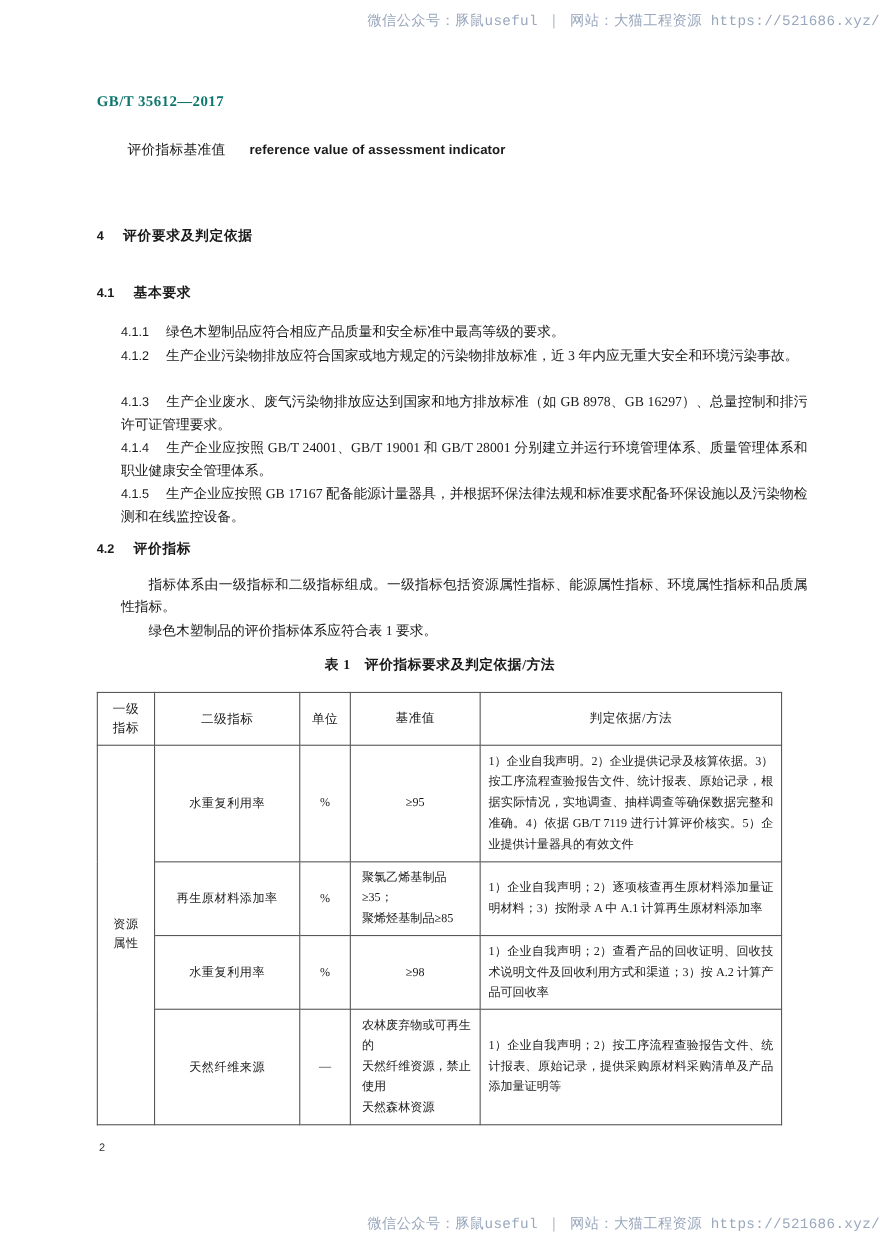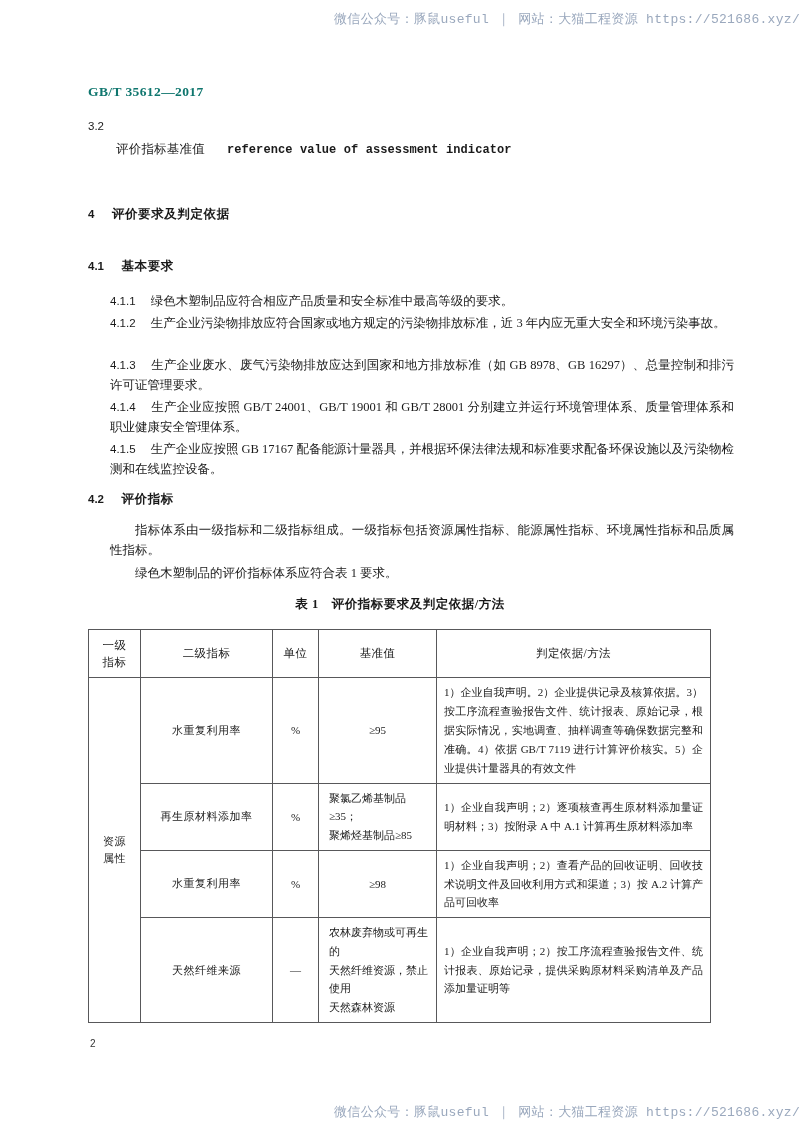--- a/index.html
+++ b/index.html
@@ -51,21 +51,21 @@
   }
 
   .term-zh {
     font-weight: normal;
     font-size: 12.5px;
     letter-spacing: 0.2px;
   }
   .term-en {
     font-weight: bold;
     font-size: 12px;
-    font-family: Liberation Mono, monospace;
+    font-family: Liberation Sans, sans-serif;
     letter-spacing: 0.1px;
     margin-top: 48px;
   }
   .term-def {
     font-size: 12.5px;
     line-height: 1.55;
   }
 
   .heading {
     font-weight: bold;
@@ -143,21 +143,20 @@
   }
 </style>
 </head>
 <body>
 
 <div class="watermark top">微信公众号：豚鼠useful ｜ 网站：大猫工程资源  https://521686.xyz/</div>
 
 <div class="std-header">GB/T 35612—2017</div>
 
 <div class="block" style="left:88px; top:120px;">
-  <div class="clause-num">3.2</div>
   <div style="margin-top:7px; padding-left:28px;">
     <span class="term-zh">评价指标基准值</span>
     <span style="display:inline-block;width:14px;"></span>
     <span class="term-en">reference value of assessment indicator</span>
   </div>
 </div>
 
 <div class="block heading" style="left:88px; top:206px;">
   <span class="n">4</span>
   <span style="display:inline-block;width:10px;"></span>
@@ -199,21 +198,21 @@
   <span style="display:inline-block;width:9px;"></span>
   <span>生产企业应按照 GB 17167 配备能源计量器具，并根据环保法律法规和标准要求配备环保设施以及污染物检测和在线监控设备。</span>
 </div>
 
 <div class="block heading" style="left:88px; top:491px;">
   <span class="n">4.2</span>
   <span style="display:inline-block;width:10px;"></span>
   <span>评价指标</span>
 </div>
 
-<div class="block para indent" style="left:88px; top:521px;font-family:Liberation Mono, monospace;">指标体系由一级指标和二级指标组成。一级指标包括资源属性指标、能源属性指标、环境属性指标和品质属性指标。</div>
+<div class="block para indent" style="left:88px; top:521px;">指标体系由一级指标和二级指标组成。一级指标包括资源属性指标、能源属性指标、环境属性指标和品质属性指标。</div>
 <div class="block para indent" style="left:88px; top:563px;">绿色木塑制品的评价指标体系应符合表 1 要求。</div>
 
 <div class="table-caption" style="left:88px; top:596px;">表 1　评价指标要求及判定依据/方法</div>
 
 <table class="tbl">
   <thead>
     <tr>
       <td class="c-l1">
         <div class="hdr-two">
           <div>一级</div>

